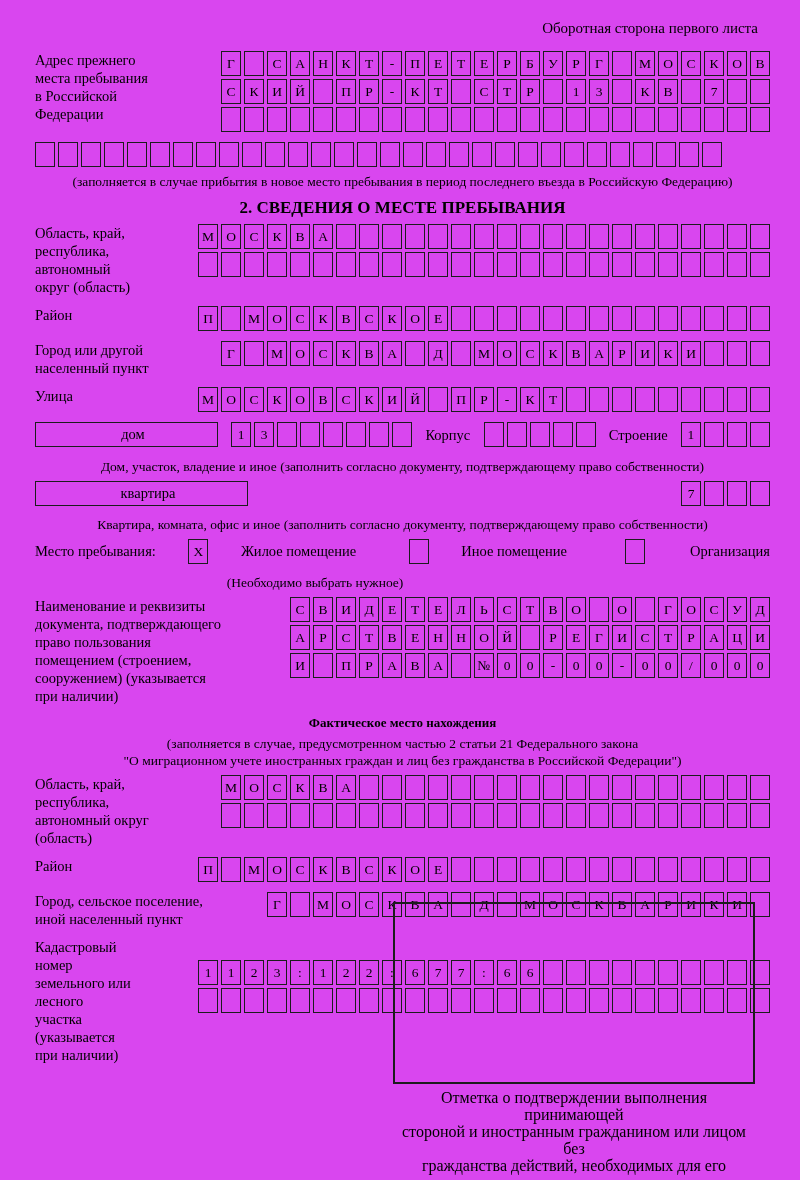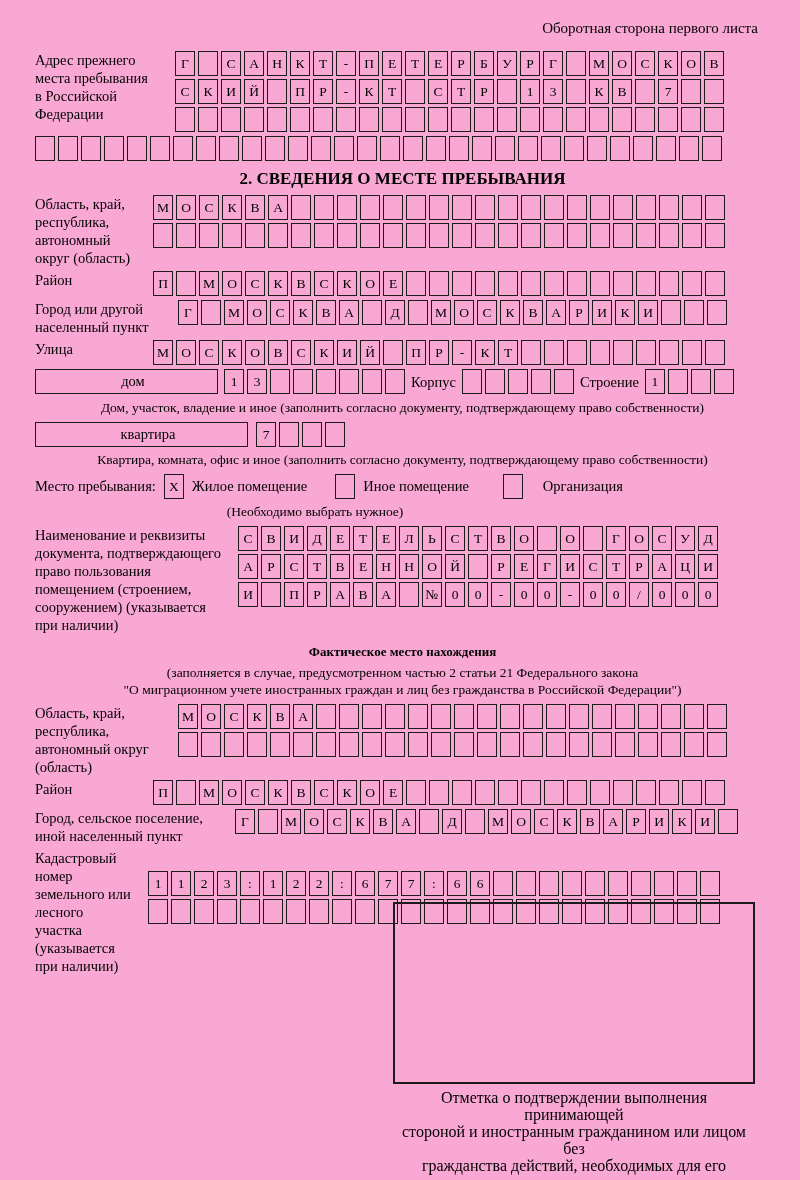--- a/index.html
+++ b/index.html
@@ -1,22 +1,22 @@
 <!DOCTYPE html>
 <html><head>
 <meta charset="utf-8">
 <style>
   html,body { margin:0; padding:0; background:#ffffff; }
   .page {
     position:relative; width:800px; height:1180px; box-sizing:border-box;
-    padding:20px 30px 0 35px; background:#f9a8d4; color:#000;
+    padding:20px 30px 0 35px; background:#d946ef; color:#000;
     font-family:"Liberation Serif", "DejaVu Serif", serif; overflow:hidden;
   }
   .pagenote { text-align:right; font-size:15px; padding-right:12px; margin-bottom:14px; }
-  .frow { display:flex; align-items:flex-start; margin-bottom:4px; }
+  .frow { display:flex; align-items:flex-start; margin-bottom:10px;justify-content:space-between; }
   .flabel { font-size:14.5px; line-height:18px; white-space:pre-line; flex-shrink:0; }
   .w140 { width:140px; } .w118 { width:118px; } .w143 { width:143px; }
   .w203 { width:203px; } .w200 { width:200px; } .w113 { width:113px; }
   .cells { display:flex; gap:3px; flex-wrap:nowrap; }
   .cellcol { display:flex; flex-direction:column; gap:3px; }
   .cell {
     width:18px; height:23px; border:1.6px solid #1c1c1c; flex-shrink:0;
     font-size:13.5px; line-height:23px; text-align:center; font-family:inherit;
   }
   .note { font-size:13.5px; line-height:17px;text-align:center; }
@@ -153,20 +153,21 @@
       <div class="cell"></div>
       <div class="cell"></div>
       <div class="cell"></div>
       <div class="cell"></div>
       <div class="cell"></div>
       <div class="cell"></div>
       <div class="cell"></div>
       <div class="cell"></div>
       <div class="cell"></div>
     </div>
+  <div class="note center mt6">(заполняется в случае прибытия в новое место пребывания в период последнего въезда в Российскую Федерацию)</div>
 
   <div class="sect-title">2. СВЕДЕНИЯ О МЕСТЕ ПРЕБЫВАНИЯ</div>
 
   <div class="frow">
     <div class="flabel w118">Область, край,
 республика,
 автономный
 округ (область)</div>
     <div class="cellcol">
       <div class="cells">

